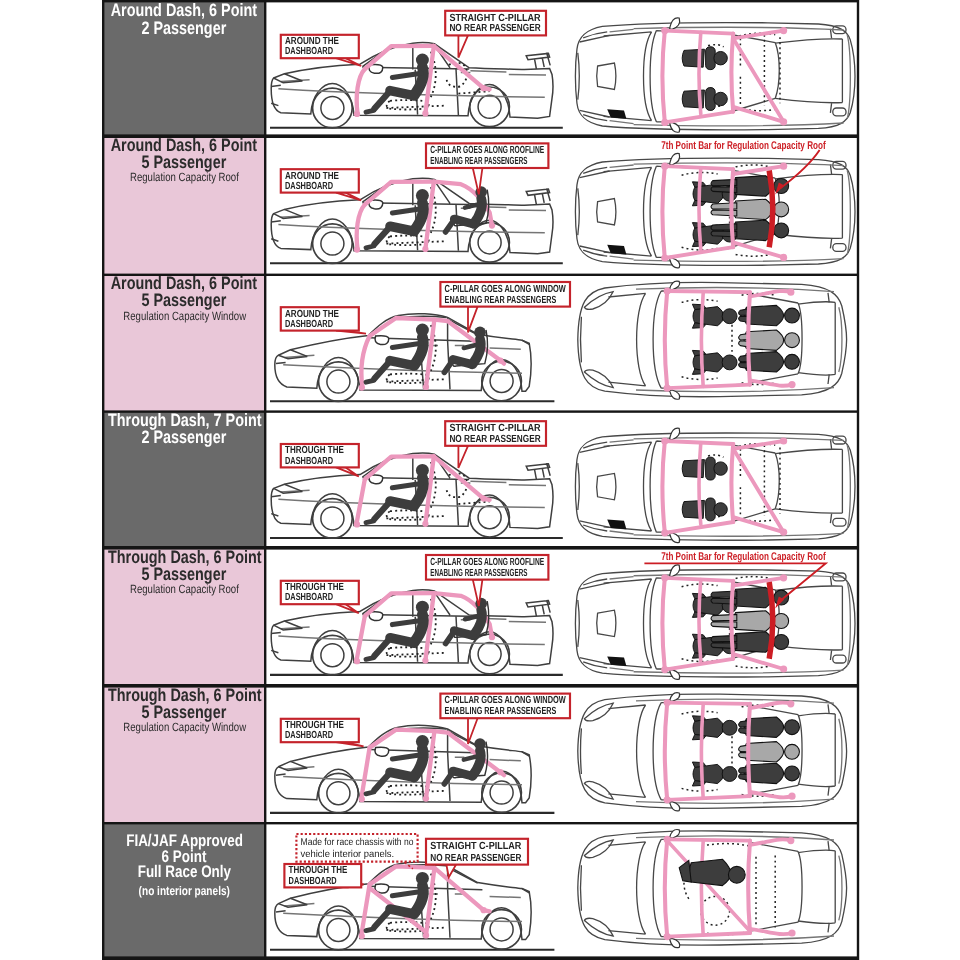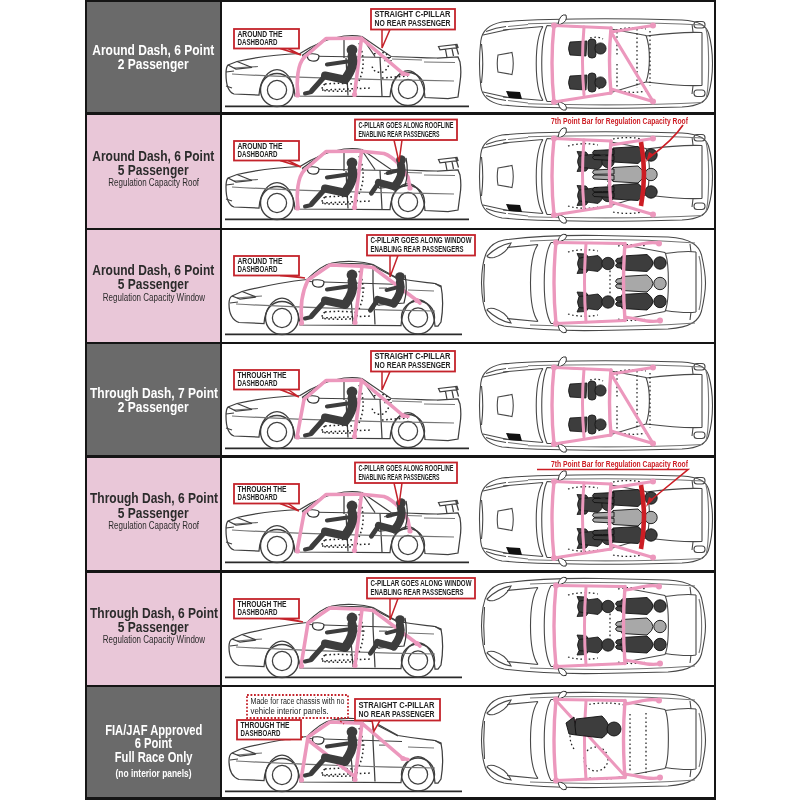--- a/index.html
+++ b/index.html
@@ -1,18 +1,18 @@
 <!DOCTYPE html>
 <html><head><meta charset="utf-8">
 <style>
 html,body{margin:0;padding:0;width:800px;height:800px;background:#fff;
 font-family:"Liberation Sans",sans-serif;}
 .tbl{position:absolute;left:85px;top:0;width:631px;height:799.6px;background:#151515;}
 .row{position:absolute;left:2px;width:627px;display:flex;}
-.lab{width:133px;flex:0 0 133px;display:flex;flex-direction:column;justify-content:center;
+.lab{width:133px;flex:0 0 133px;display:flex;flex-direction:column;justify-content:flex-start;
 align-items:center;text-align:center;margin-right:2px;}
 .lab.dark{background:#6a6a6a;color:#fff;}
 .lab.pink{background:#e9c7d8;color:#2b2b2b;padding-bottom:6px;}
 .big{font-weight:bold;line-height:0.95;white-space:nowrap;transform:scaleX(0.8);}
 .sm{font-size:10px;margin-top:0px;white-space:nowrap;transform:scaleX(0.8);}
 .lab.dark .sm{font-size:10.5px;font-weight:bold;margin-top:3px;}
 .art{flex:1;background:#fff;overflow:hidden;}
 </style></head><body>
 <div class="tbl">
 <div class="row" style="top:2.4px;height:110.1px">
@@ -809,21 +809,21 @@
               <path d="M155,17 C170,15 180,10.5 189,13.5 M155,87 C170,89 180,93.5 190,90.5" stroke-width="3.2"></path>
             </g>
             <circle cx="86" cy="12.5" r="3" fill="#ec98bd"></circle>
             <circle cx="86" cy="93.5" r="3" fill="#ec98bd"></circle>
             <circle cx="189" cy="13.5" r="3" fill="#ec98bd"></circle>
             <circle cx="190" cy="90.5" r="3" fill="#ec98bd"></circle>
           </g>
         </svg></div>
     </div>
 <div class="row" style="top:686.9px;height:110.3px">
-      <div class="lab dark" style="padding-top:19px;">
+      <div class="lab dark" style="padding-top:7px;">
         <div class="big" style="font-size:14px">FIA/JAF Approved</div>
         <div class="big" style="font-size:14px">6 Point</div>
         <div class="big" style="font-size:14px">Full Race Only</div>
         <div class="sm">(no interior panels)</div>
       </div>
       <div class="art"><svg width="492" height="110" viewBox="0 0 492 110" font-family="Liberation Sans, sans-serif">
           <g fill="none" stroke="#3f3f3f" stroke-width="1.25">
             <path d="M3,104.4 L240,104.4" stroke="#2a2a2a" stroke-width="1.7"></path>
             <circle cx="60" cy="88" r="16.5" stroke-width="1.4"></circle>
             <circle cx="60" cy="88" r="9.6"></circle>

